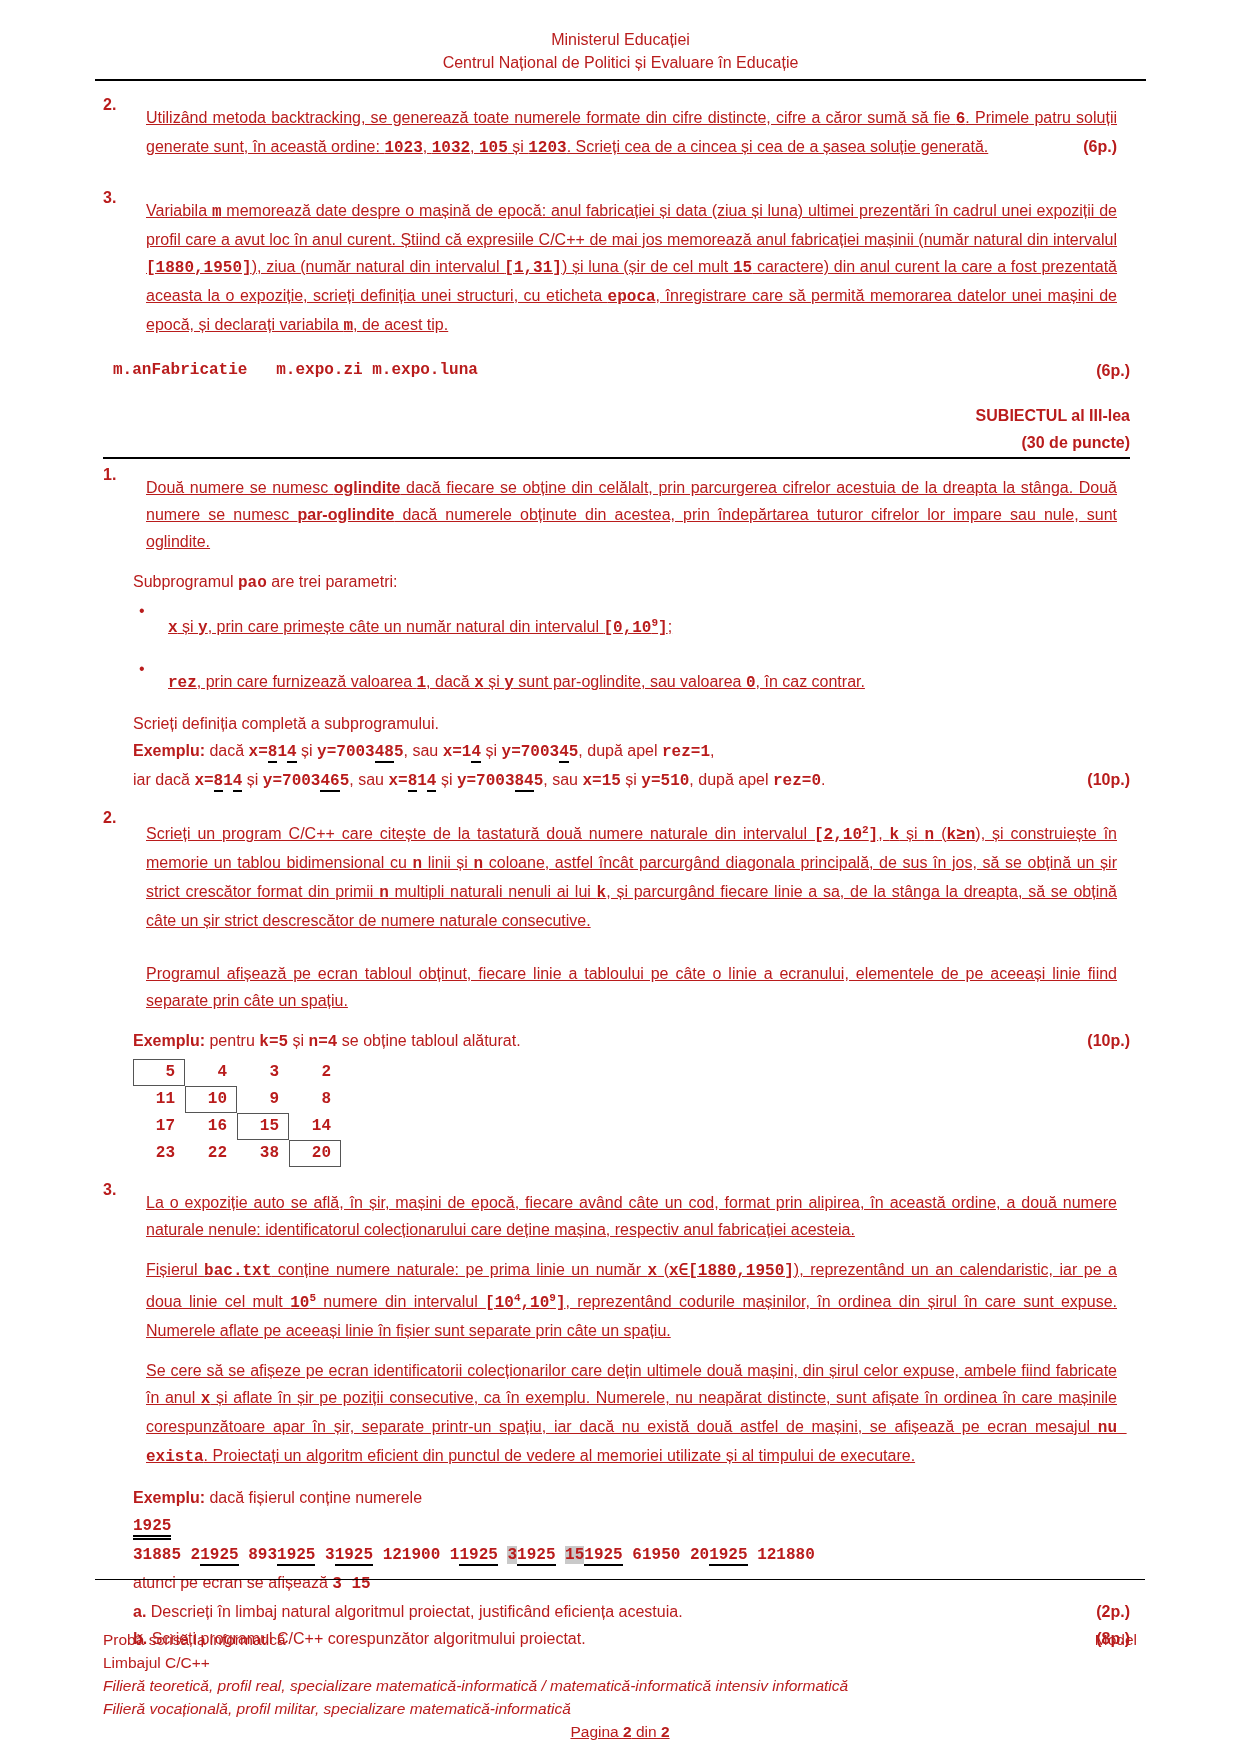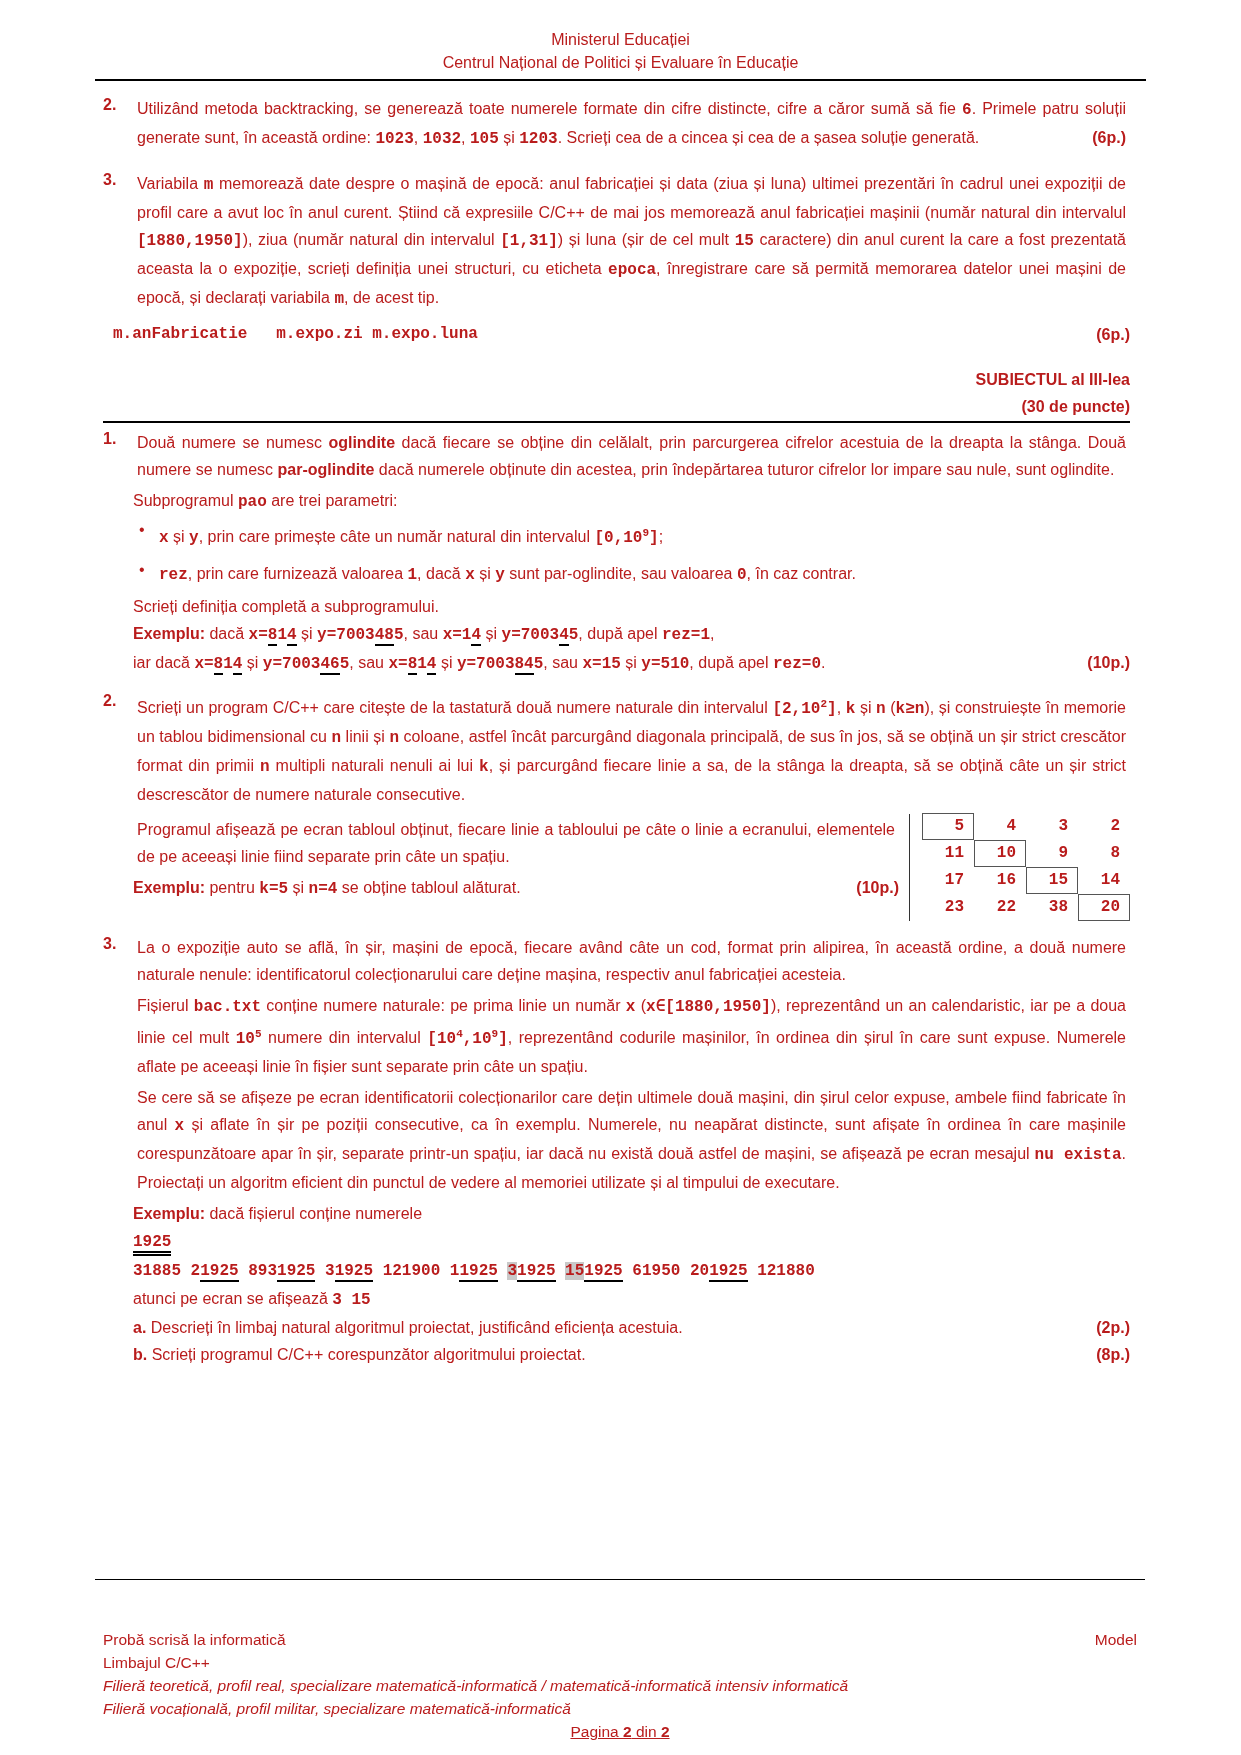--- a/index.html
+++ b/index.html
@@ -9,21 +9,21 @@
     font-family:"Liberation Sans", sans-serif;
     font-size:16px; line-height:27px;
     overflow:hidden;
   }
   .header { padding-top:28px; text-align:center; font-size:16px; line-height:23px; }
   .hrule { margin:5px 95px 0 95px; border-top:2px solid #000; }
   .main { margin:10px 111px 0 103px; }
 
   .item { display:grid; grid-template-columns:30px 1fr; margin-top:9px; }
   .inum { font-weight:bold; }
-  .just { text-align:justify; margin:4px; }
+  .just { text-align:justify; margin:13px;text-decoration:underline; }
   p { margin:0; }
 
   .b  { font-weight:bold; }
   .m, .mu, .md, .hl, .ms {
     font-family:"Liberation Mono", monospace; font-weight:bold; white-space:pre-wrap;
   }
   .mu { border-bottom:2px solid #000; }
   .md { border-bottom:5px double #000; }
   .ms { font-size:11px; vertical-align:6px; }
   .hl { background:#c9c9c9; }
@@ -36,21 +36,21 @@
     font-weight:bold; border-bottom:2px solid #000;
     margin-top:18px; padding-bottom:1px;flex-direction:column;
   }
 
   .bullet { display:grid; grid-template-columns:16px 1fr; padding-left:6px; }
   .bmark { text-align:left; }
 
   .codeline { display:flex; margin:4px 0 2px 10px; }
   .codeline .m { white-space:pre; }
 
-  .tablezone { display:flex; align-items:stretch; }
+  .tablezone { display:flex; align-items:stretch;flex-direction:column; }
   .tz-left { flex:1 1 auto; }
   .tz-rule { width:1px; background:#333; margin:2px 12px 0 10px; flex:0 0 auto; }
   .tz-table { flex:0 0 auto; padding-top:1px; }
   .trow { display:flex; }
   .tcell {
     width:52px; box-sizing:border-box; text-align:right; padding-right:10px;
     font-family:"Liberation Mono", monospace; font-weight:bold; line-height:27px;
   }
   .tcell.box { outline:1px solid #555; outline-offset:-1px; }
 

